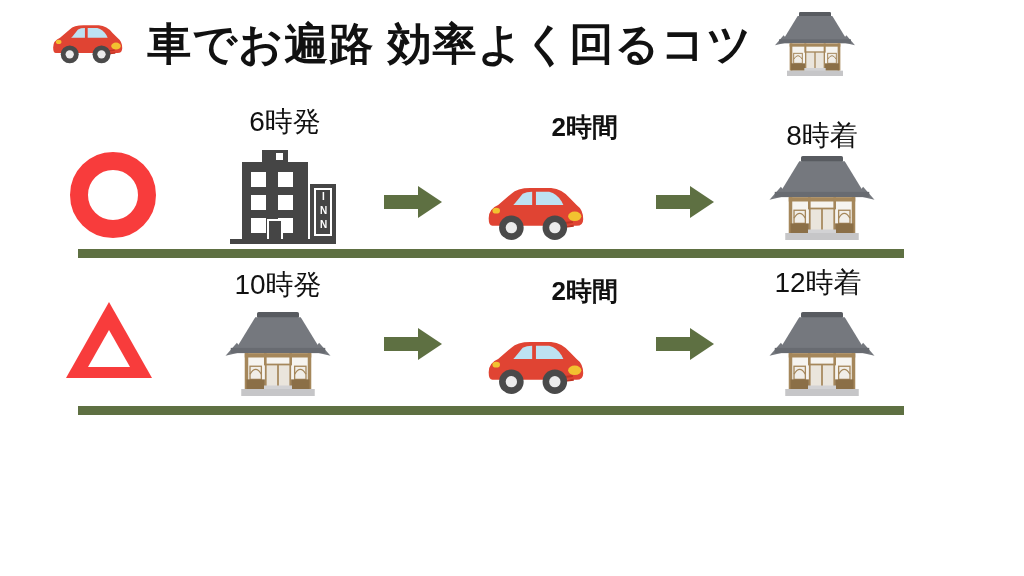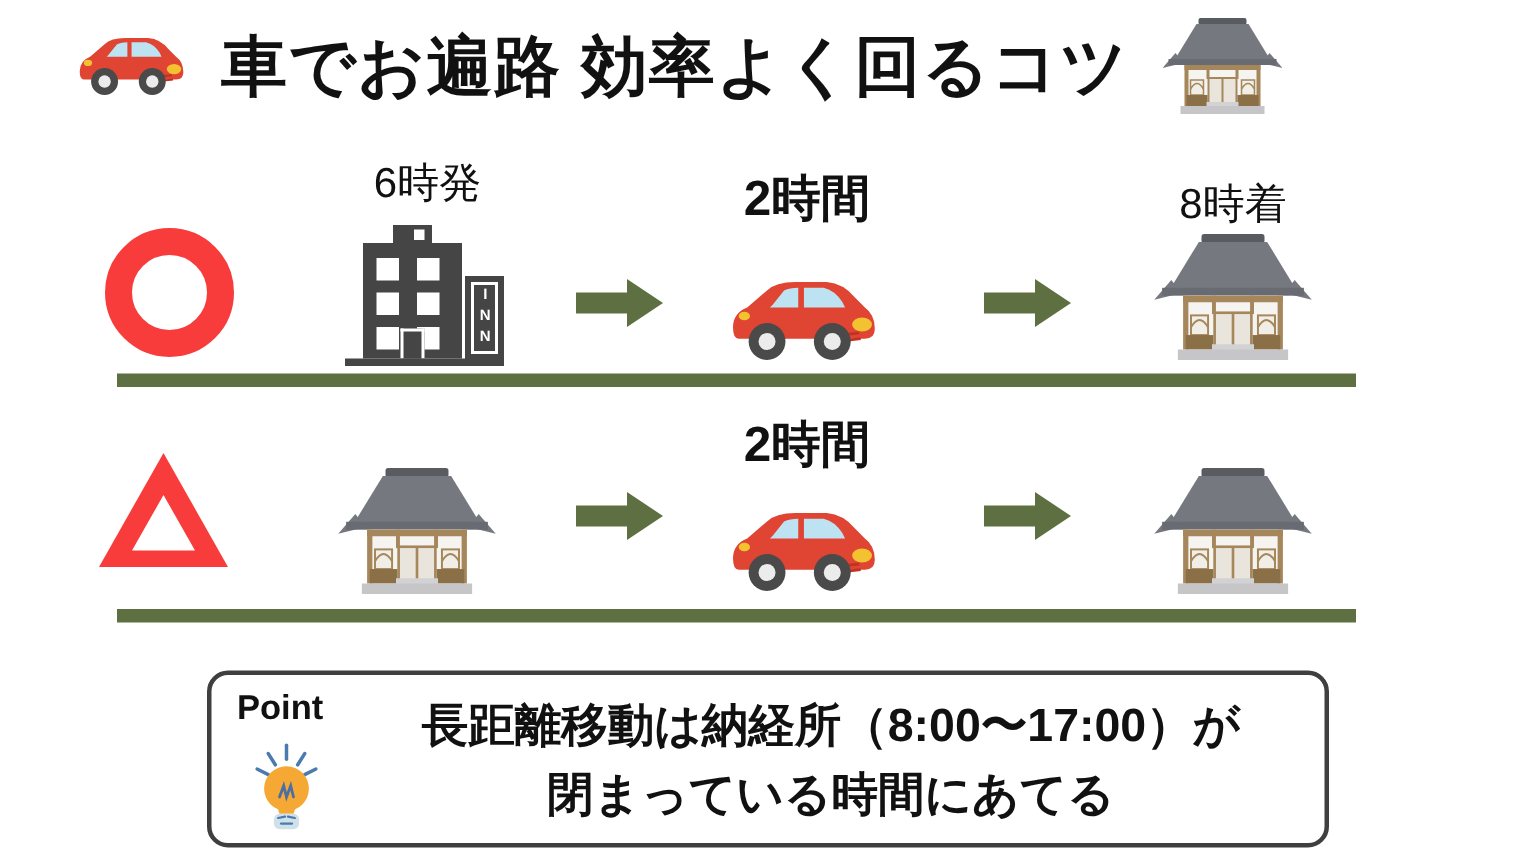--- a/index.html
+++ b/index.html
@@ -14,22 +14,22 @@
   .title-temple { width:80px; height:64px; }
 
   
   .marker-circle { position:absolute; left:70px; top:152px; width:86px; height:86px;
     border:18px solid #F83C3C; border-radius:50%; }
   .marker-triangle { position:absolute; left:64px; top:300px; width:90px; height:80px; }
 
   
   .step-label { position:absolute; width:160px; text-align:center;
     font-weight:normal; color:#111; font-size:28px; white-space:nowrap; }
-  .dur-label  { position:absolute; width:160px; text-align:center;
-    font-weight:bold; color:#111; font-size:33px; white-space:nowrap; }
+  .dur-label  { position:absolute; width:160px; text-align:right;
+    font-weight:bold; color:#111; font-size:26px; white-space:nowrap; }
 
   .lbl-r1-origin { left:205px; top:103px; }
   .lbl-r1-dur    { left:458px; top:110px; }
   .lbl-r1-dest   { left:742px; top:117px; }
   .lbl-r2-origin { left:198px; top:266px; }
   .lbl-r2-dur    { left:458px; top:274px; }
   .lbl-r2-dest   { left:738px; top:264px; }
 
   
   .icon-abs { position:absolute; }
@@ -206,47 +206,39 @@
   <svg class="icon-abs temple-icon r1-temple">
       <use href="#sym-temple"></use>
     </svg>
 
   <div class="divider divider-1"></div>
 
   <svg class="marker-triangle">
       <use href="#sym-triangle"></use>
     </svg>
 
+  <div class="step-label lbl-r2-origin">10時発</div>
   <svg class="icon-abs temple-icon r2-temple-o">
       <use href="#sym-temple"></use>
     </svg>
 
   <svg class="arrow-icon r2-arrow1">
       <use href="#sym-arrow"></use>
     </svg>
 
   <div class="dur-label lbl-r2-dur">2時間</div>
   <svg class="icon-abs car-icon r2-car">
       <use href="#sym-car"></use>
     </svg>
 
   <svg class="arrow-icon r2-arrow2">
       <use href="#sym-arrow"></use>
     </svg>
 
+  <div class="step-label lbl-r2-dest">12時着</div>
   <svg class="icon-abs temple-icon r2-temple-d">
       <use href="#sym-temple"></use>
     </svg>
 
   <div class="divider divider-2"></div>
 
-  <div class="point-box">
-    <div class="point-label">Point</div>
-    <svg class="bulb-icon">
-        <use href="#sym-bulb"></use>
-      </svg>
-    <div class="point-text">
-      <div>長距離移動は納経所（8:00〜17:00）が</div>
-      <div>閉まっている時間にあてる</div>
-    </div>
-  </div>
 
 </div>
 
 </body></html>

